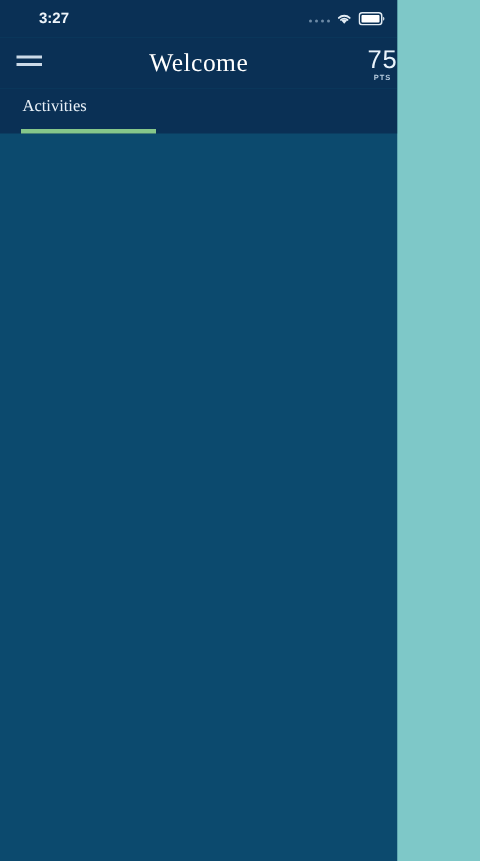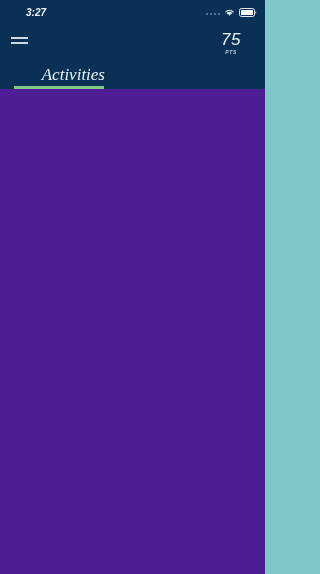--- a/index.html
+++ b/index.html
@@ -1,18 +1,18 @@
 <!DOCTYPE html>
 <html><head>
 <meta charset="utf-8">
 <style>
   * { margin:0; padding:0; box-sizing:border-box; }
   html,body { width:265px; height:574px; overflow:hidden; }
   body { font-family:"Liberation Sans", sans-serif; background:#7ec8c8; }
-  #app { width:265px; height:574px; position:relative; overflow:hidden; background:#4c1d95;font-style:italic; }
+  #app { width:265px; height:574px; position:relative; overflow:hidden; background:#0c4a6e; }
 
   
   .statusbar {
     height:25px; background:#0a3055; color:#e8f0f7;
     position:relative;
   }
   .sb-time {
     position:absolute; left:26px; top:7px;
     font-size:10px; font-weight:bold; letter-spacing:0px; color:#eef4fa;
   }
@@ -22,29 +22,29 @@
 
   
   .header { height:34px; background:#0a3055; position:relative; }
   .burger { position:absolute; left:11px; top:12px; width:17px; }
   .burger span { display:block; height:2px; background:#ccdae8; border-radius:0; }
   .burger span + span { margin-top:3px; }
   .title {
     position:absolute; left:0; right:0; top:7px; text-align:center;
     font-family:"Liberation Serif", serif; font-size:17px; color:#ffffff; letter-spacing:.3px;
   }
-  .pts { position:absolute; right:24px; top:6px; text-align:center; line-height:1; }
+  .pts { position:absolute; right:0; top:6px; text-align:center; line-height:1; }
   .pts .num { font-size:17px; color:#e9f3fb; letter-spacing:.5px; display:block; }
   .pts .lbl { font-size:5px; color:#b9cddf; font-weight:bold; letter-spacing:.7px; display:block; margin-top:2px; }
 
   
   .tabs { height:30px; background:#0a3055; position:relative; }
   .tab {
     position:absolute; top:6px; font-family:"Liberation Serif", serif;
-    font-size:17px; color:#eaf2f9; text-align:right;
+    font-size:11px; color:#eaf2f9; text-align:left;
   }
   .tab1 { left:15px; width:90px; }
   .tab2 { left:164px; width:90px; }
   .tab-underline { position:absolute; left:14px; bottom:0; width:90px; height:3px; background:#86c78a; }
 
   
   .grid { position:absolute; left:0; top:89px; width:265px;
           padding:3px 4px; display:grid; grid-template-columns:1fr 1fr; gap:5px; }
 </style>
 </head>
@@ -72,20 +72,21 @@
         <path d="M16.4 3.2 v2.6 a1.4 1.4 0 0 0 0 -2.6 z" fill="#e3ecf4"></path>
       </svg>
     </div>
   </div>
 
   <div class="header">
     <div class="burger">
         <span></span>
         <span></span>
       </div>
+    <div class="title">Welcome</div>
     <div class="pts">
       <span class="num">75</span>
       <span class="lbl">PTS</span>
     </div>
   </div>
 
   <div class="tabs">
     <div class="tab tab1">Activities</div>
     <div class="tab-underline"></div>
   </div>

